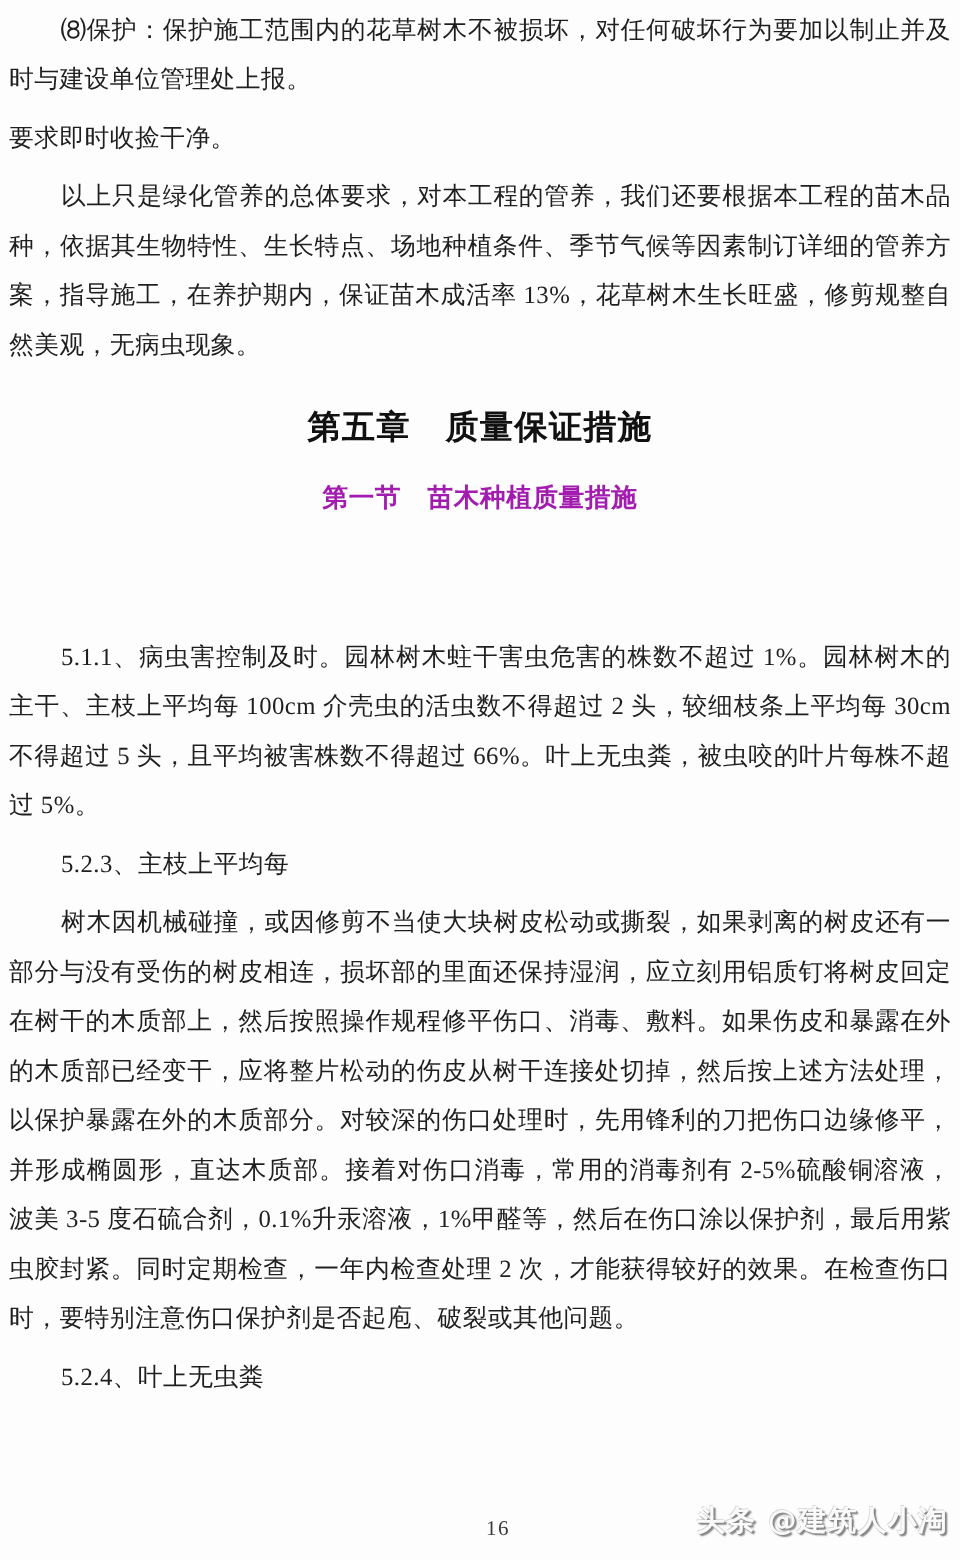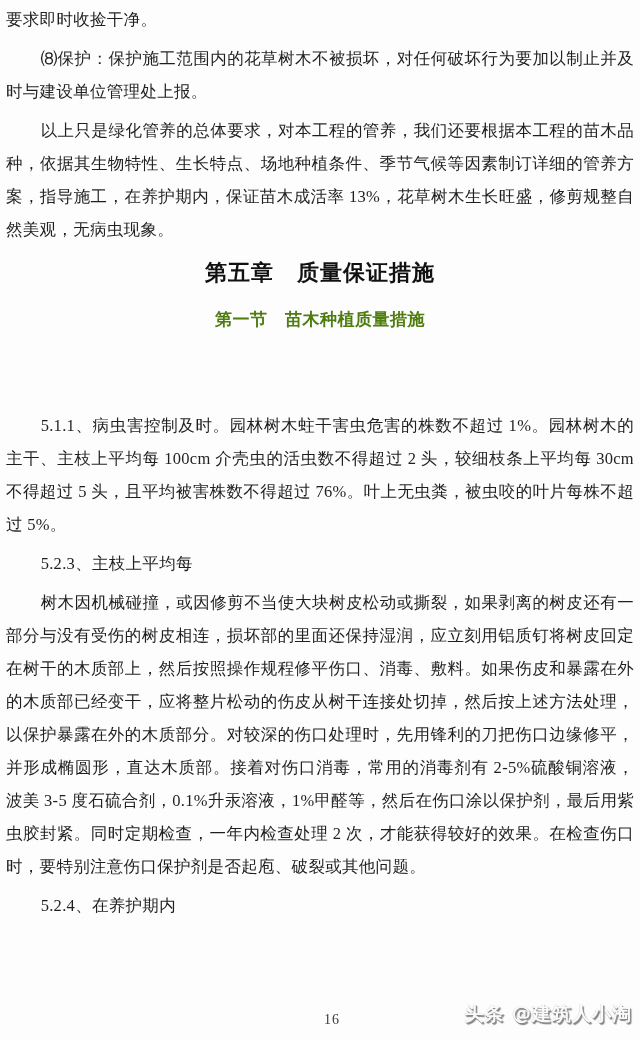--- a/index.html
+++ b/index.html
@@ -21,34 +21,34 @@
     margin: 0;
     font-size: 16.5px;
     line-height: 33px;
     text-align: justify;
     text-justify: inter-ideograph;
     letter-spacing: 0.3px;
   }
   .body-para.indent { text-indent: 2.1em; }
   .body-para + .body-para { margin-top: 6px; }
   .chapter-heading {
-    margin-top: 12px;
+    margin-top: 24px;
     font-size: 22px;
     font-weight: 700;
     text-align: center;
     color: #111;
     letter-spacing: 1px;
     line-height: 30px;
   }
   .section-heading {
     margin-top: 21px;
     font-size: 17px;
     font-weight: 700;
     text-align: center;
-    color: #4d7c0f;
+    color: #a21caf;
     letter-spacing: 0.5px;
     line-height: 22px;
   }
   .spacer { height: 78px; }
   .footer-pageno {
     position: absolute;
     left: 0; right: 0;
     bottom: 12px;
     text-align: center;
     font-size: 14px;
@@ -67,28 +67,28 @@
     color: #fafafa;
     text-shadow: 1.5px 1.5px 1px #848484, -0.5px -0.5px 0 #d9d9d9, 0.5px 0.5px 0 #9a9a9a;
     white-space: nowrap;
   }
 </style>
 </head>
 <body>
 
 <div class="page">
   <div id="doc-flow">
+      <p class="body-para indent">⑻保护：保护施工范围内的花草树木不被损坏，对任何破坏行为要加以制止并及时与建设单位管理处上报。</p>
       <p class="body-para">要求即时收捡干净。</p>
-      <p class="body-para indent">⑻保护：保护施工范围内的花草树木不被损坏，对任何破坏行为要加以制止并及时与建设单位管理处上报。</p>
       <p class="body-para indent">以上只是绿化管养的总体要求，对本工程的管养，我们还要根据本工程的苗木品种，依据其生物特性、生长特点、场地种植条件、季节气候等因素制订详细的管养方案，指导施工，在养护期内，保证苗木成活率 13%，花草树木生长旺盛，修剪规整自然美观，无病虫现象。</p>
       <div class="chapter-heading">第五章　质量保证措施</div>
       <div class="section-heading">第一节　苗木种植质量措施</div>
       <div class="spacer"></div>
-      <p class="body-para indent">5.1.1、病虫害控制及时。园林树木蛀干害虫危害的株数不超过 1%。园林树木的主干、主枝上平均每 100cm 介壳虫的活虫数不得超过 2 头，较细枝条上平均每 30cm 不得超过 5 头，且平均被害株数不得超过 76%。叶上无虫粪，被虫咬的叶片每株不超过 5%。</p>
+      <p class="body-para indent">5.1.1、病虫害控制及时。园林树木蛀干害虫危害的株数不超过 1%。园林树木的主干、主枝上平均每 100cm 介壳虫的活虫数不得超过 2 头，较细枝条上平均每 30cm 不得超过 5 头，且平均被害株数不得超过 66%。叶上无虫粪，被虫咬的叶片每株不超过 5%。</p>
       <p class="body-para indent">5.2.3、主枝上平均每</p>
       <p class="body-para indent">树木因机械碰撞，或因修剪不当使大块树皮松动或撕裂，如果剥离的树皮还有一部分与没有受伤的树皮相连，损坏部的里面还保持湿润，应立刻用铝质钉将树皮回定在树干的木质部上，然后按照操作规程修平伤口、消毒、敷料。如果伤皮和暴露在外的木质部已经变干，应将整片松动的伤皮从树干连接处切掉，然后按上述方法处理，以保护暴露在外的木质部分。对较深的伤口处理时，先用锋利的刀把伤口边缘修平，并形成椭圆形，直达木质部。接着对伤口消毒，常用的消毒剂有 2-5%硫酸铜溶液，波美 3-5 度石硫合剂，0.1%升汞溶液，1%甲醛等，然后在伤口涂以保护剂，最后用紫虫胶封紧。同时定期检查，一年内检查处理 2 次，才能获得较好的效果。在检查伤口时，要特别注意伤口保护剂是否起庖、破裂或其他问题。</p>
-      <p class="body-para indent">5.2.4、在养护期内</p>
+      <p class="body-para indent">5.2.4、叶上无虫粪</p>
     </div>
 
   <div class="footer-pageno">16</div>
 
   <div class="watermark">头条 @建筑人小淘</div>
 </div>
 
 </body></html>

